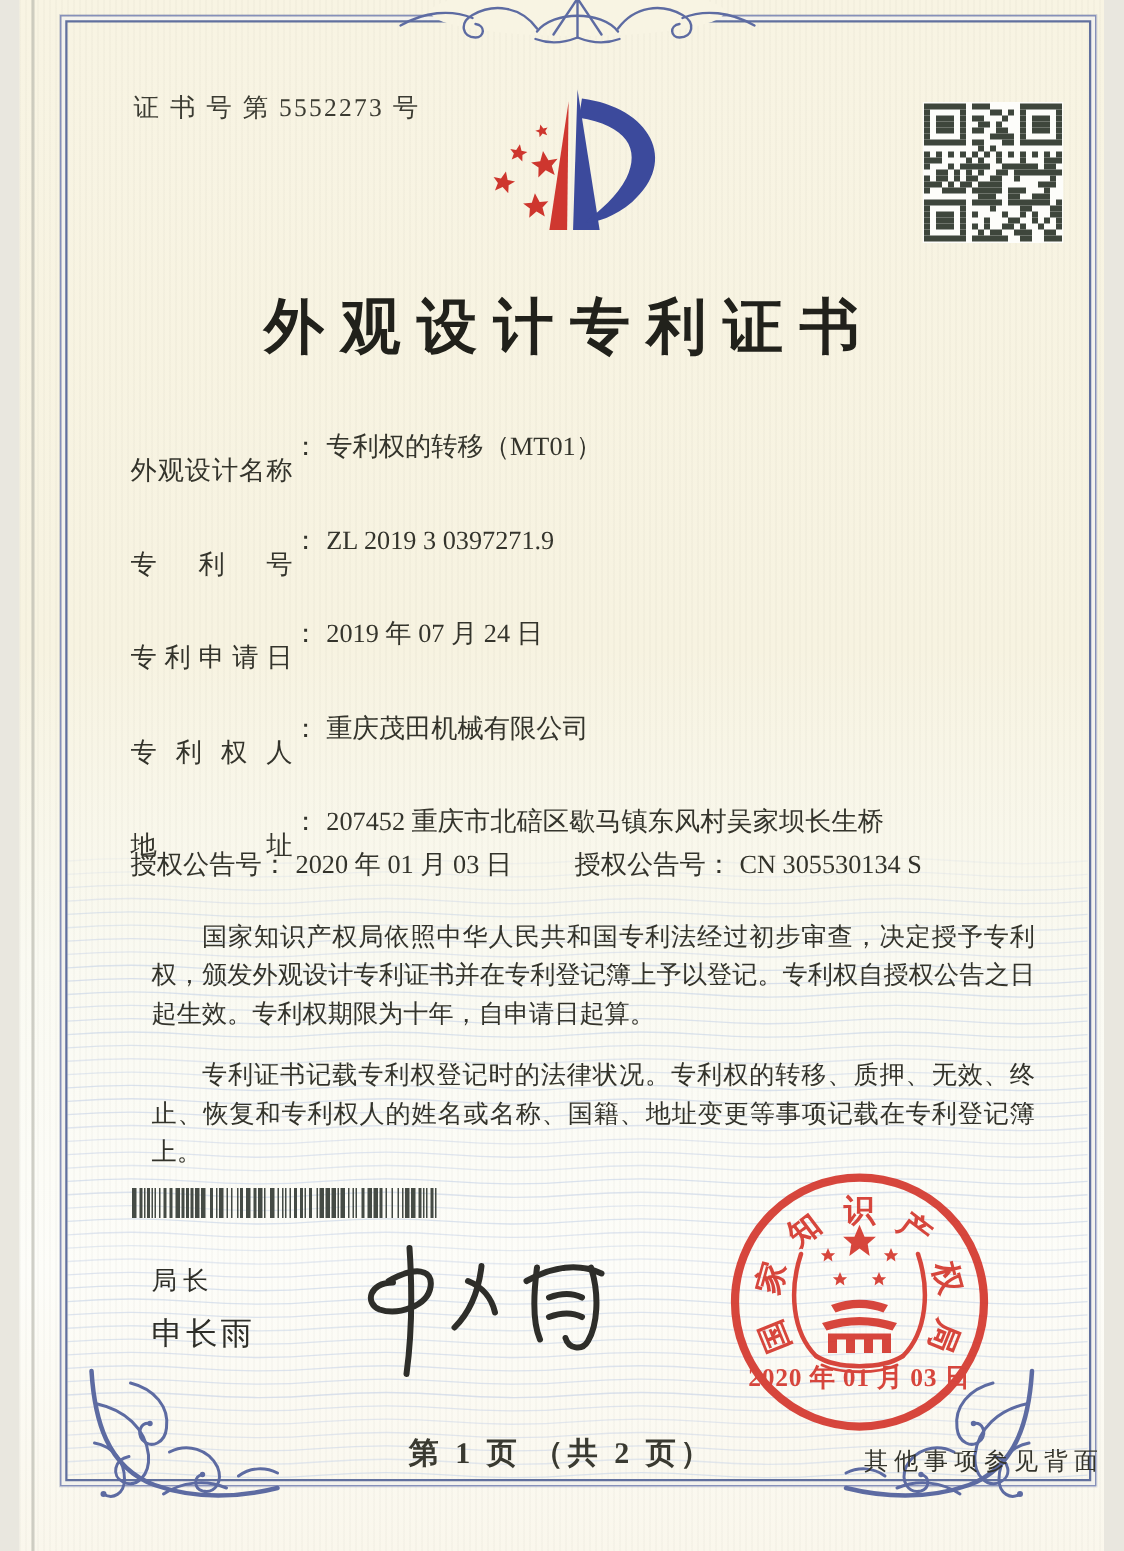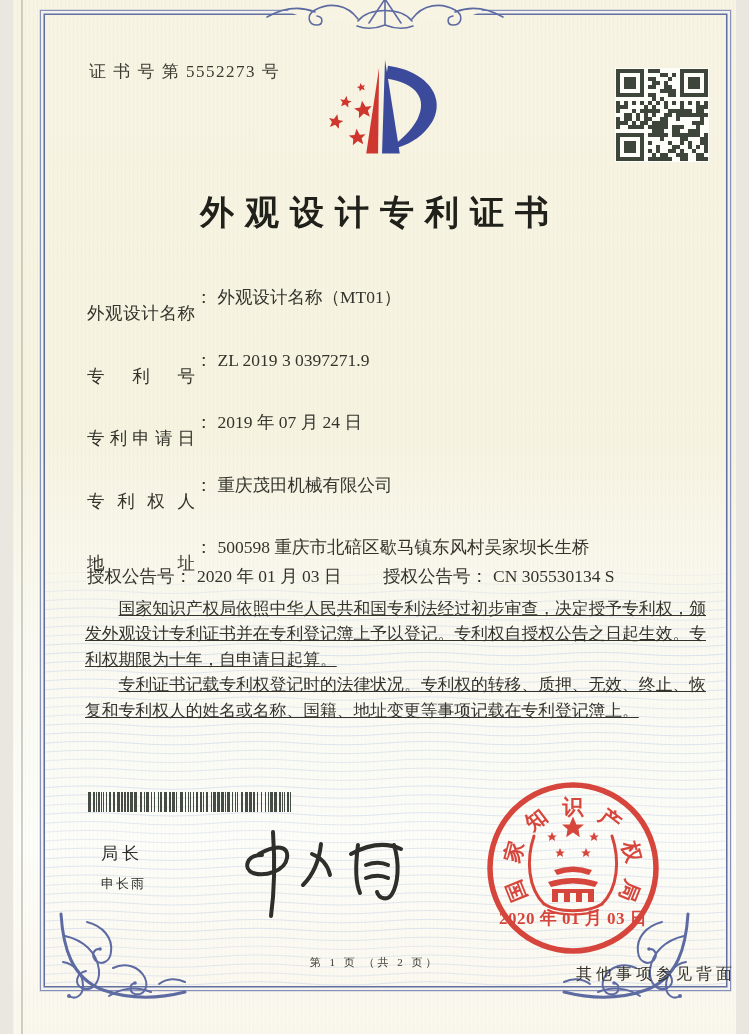--- a/index.html
+++ b/index.html
@@ -28,42 +28,42 @@
   }
   .ornament{position:absolute;z-index:4;pointer-events:none;}
   .flourish-left{left:42px;top:912px;width:134px;height:94px;}
   .flourish-right{right:42px;top:912px;width:134px;height:94px;transform:scaleX(-1);}
   .top-ornament{left:252px;top:-2px;width:240px;height:34px;}
   
   .cert-number{position:absolute;left:76px;top:60px;z-index:5;font-size:17px;letter-spacing:1.5px;color:#3b3b32;}
   .logo{position:absolute;left:292px;top:42px;width:158px;height:138px;z-index:5;}
   .qr{position:absolute;left:602px;top:68px;width:94px;height:94px;z-index:5;}
   .title{position:absolute;left:0;top:190px;width:100%;text-align:center;z-index:5;
-         font-size:34px;font-weight:700;letter-spacing:11px;text-indent:11px;color:#21211b;}
+         font-size:40px;font-weight:700;letter-spacing:11px;text-indent:11px;color:#21211b;}
   .fields{position:absolute;left:74px;top:286px;width:622px;z-index:5;font-size:17.5px;color:#34342c;}
   .field-row{margin-bottom:24.5px;line-height:22px;white-space:nowrap;}
   .flabel{display:inline-block;width:108px;text-align:justify;text-align-last:justify;vertical-align:top;margin-top:16px;}
   .colon{display:inline-block;margin-right:5px;}
   .grant-row{position:absolute;left:74px;top:565px;width:640px;z-index:5;font-size:17.5px;line-height:22px;white-space:nowrap;}
   .grant-no{position:absolute;left:296px;top:0;}
   .paragraphs{position:absolute;left:72px;top:596px;width:621px;z-index:5;
               font-size:16.8px;line-height:25.4px;text-align:justify;color:#33332b;}
-  .paragraphs p{margin:0;text-indent:2em;text-decoration:underline;}
+  .paragraphs p{margin:16px;text-indent:2em;}
   .barcode{position:absolute;left:75px;top:792px;width:208px;height:20px;z-index:5;}
   .sig-title{position:absolute;left:88px;top:842px;z-index:5;
              font-family:"Liberation Sans","DejaVu Sans",sans-serif;font-size:17px;letter-spacing:4px;color:#2e2e28;}
   .sig-name{position:absolute;left:88px;top:875px;z-index:5;
-            font-family:"Liberation Sans","DejaVu Sans",sans-serif;font-size:13px;letter-spacing:2px;color:#2e2e28;}
+            font-family:"Liberation Sans","DejaVu Sans",sans-serif;font-size:21px;letter-spacing:2px;color:#2e2e28;}
   .signature{position:absolute;left:202px;top:824px;width:205px;height:98px;z-index:5;}
   .seal{position:absolute;left:455px;top:776px;width:212px;height:190px;z-index:6;opacity:.92;}
   .seal text{font-family:"Liberation Serif","DejaVu Serif",serif;}
   .seal-char{font-size:21px;font-weight:700;}
   .seal-date{font-size:17px;font-weight:700;letter-spacing:.5px;}
   .page-footer{position:absolute;left:0;top:955px;width:100%;text-align:center;z-index:5;
-               font-size:11px;letter-spacing:3px;color:#3a3a31;}
+               font-size:20px;letter-spacing:3px;color:#3a3a31;font-weight:bold;}
   .back-note{position:absolute;left:0;top:964px;width:100%;text-align:right;z-index:5;
              font-size:16px;letter-spacing:4px;color:#33332b;}
 </style>
 </head>
 <body>
 
 <div class="page">
 
   <div class="scan-edge"></div>
 
@@ -464,33 +464,33 @@
         <rect x="81" y="89" width="4" height="4" fill="#3e463c"></rect>
         <rect x="85" y="89" width="4" height="4" fill="#3e463c"></rect>
         <rect x="89" y="89" width="4" height="4" fill="#3e463c"></rect>
       </g>
   </svg>
 
   <div class="title">外观设计专利证书</div>
 
   <div class="fields">
     <div class="field-row">
-      <span class="flabel">外观设计名称</span><span class="colon">：</span><span class="fvalue">外观设计名称（MT01）</span>
+      <span class="flabel">外观设计名称</span><span class="colon">：</span><span class="fvalue">专利权的转移（MT01）</span>
     </div>
     <div class="field-row">
       <span class="flabel">专 利 号</span><span class="colon">：</span><span class="fvalue">ZL 2019 3 0397271.9</span>
     </div>
     <div class="field-row">
       <span class="flabel">专利申请日</span><span class="colon">：</span><span class="fvalue">2019 年 07 月 24 日</span>
     </div>
     <div class="field-row">
       <span class="flabel">专 利 权 人</span><span class="colon">：</span><span class="fvalue">重庆茂田机械有限公司</span>
     </div>
     <div class="field-row">
-      <span class="flabel">地 址</span><span class="colon">：</span><span class="fvalue">500598 重庆市北碚区歇马镇东风村吴家坝长生桥</span>
+      <span class="flabel">地 址</span><span class="colon">：</span><span class="fvalue">207452 重庆市北碚区歇马镇东风村吴家坝长生桥</span>
     </div>
   </div>
 
   <div class="grant-row">
     <span>授权公告号</span><span class="colon">：</span><span>2020 年 01 月 03 日</span>
     <span class="grant-no">
       <span>授权公告号</span><span class="colon">：</span><span>CN 305530134 S</span>
     </span>
   </div>
 

